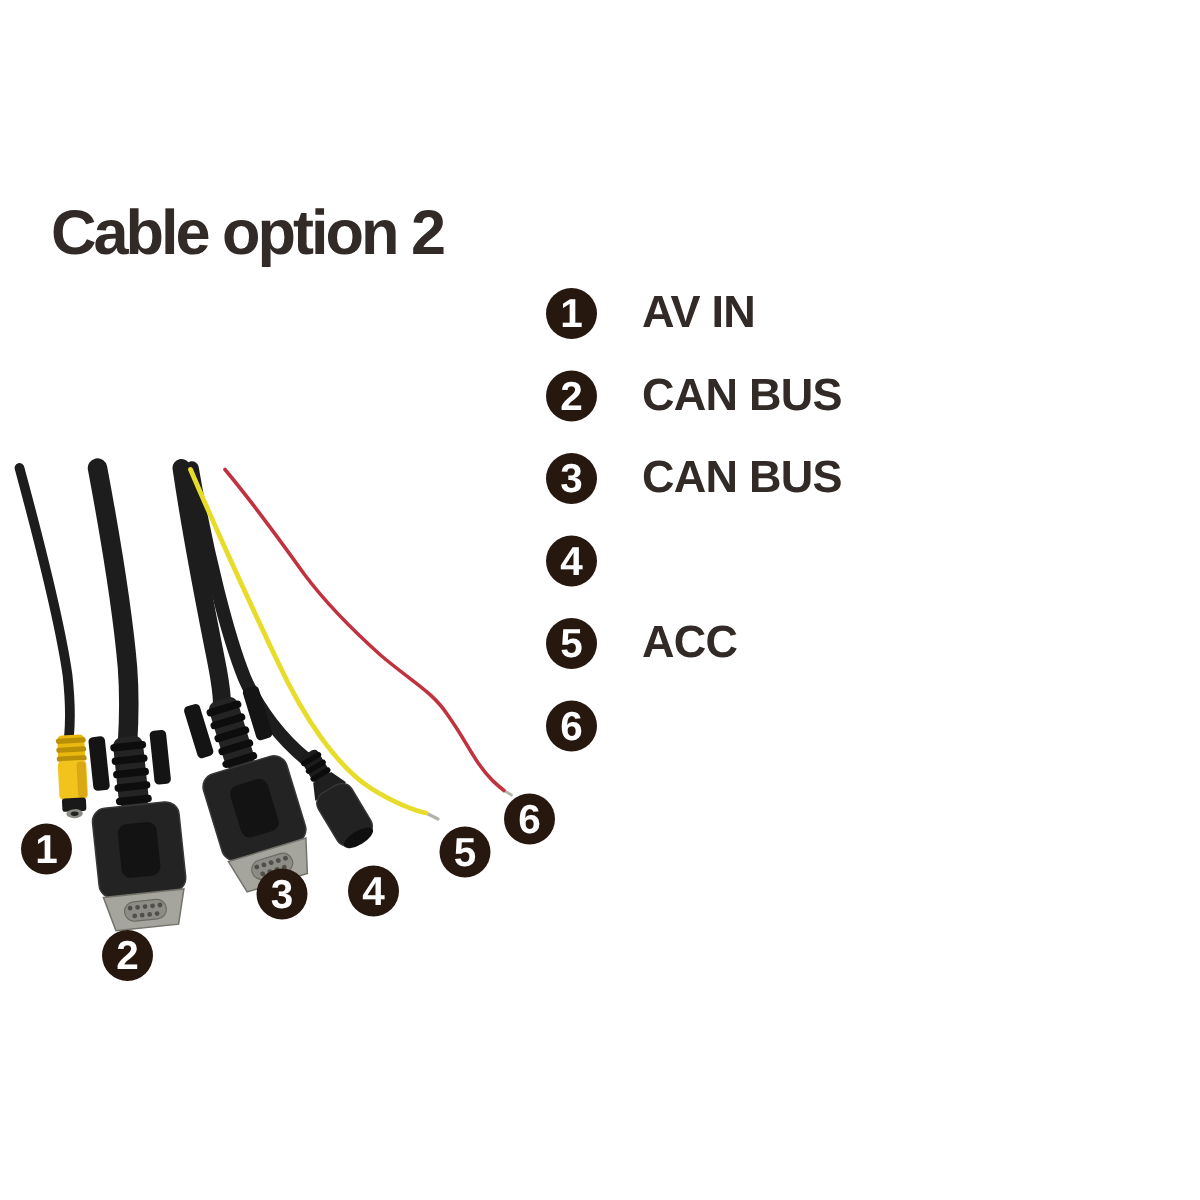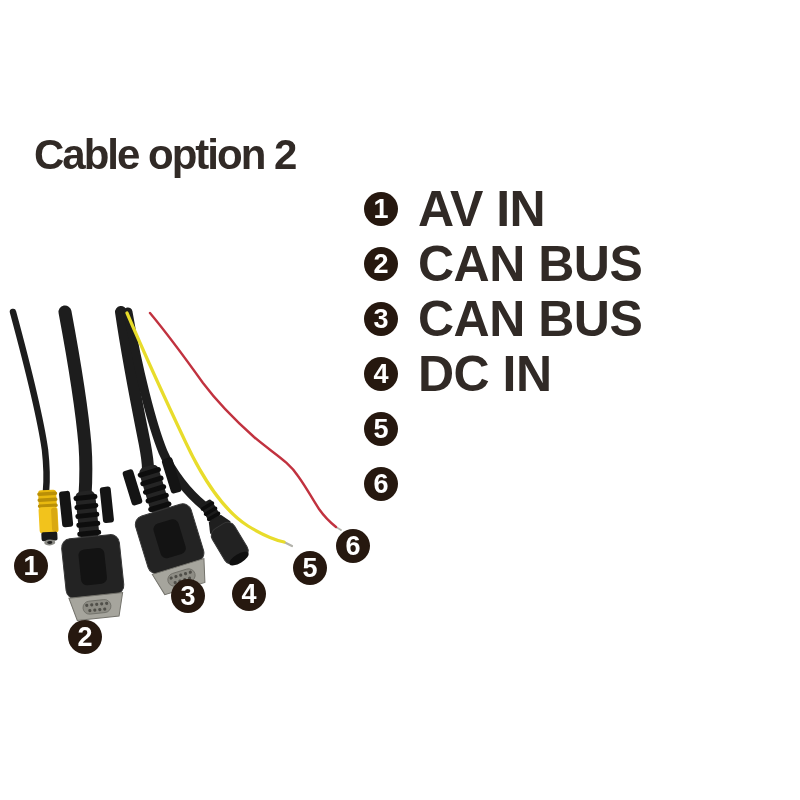--- a/index.html
+++ b/index.html
@@ -17,21 +17,21 @@
   .canvas{position:relative;width:712px;height:800px;background:#fff;}
   .photo-svg{position:absolute;left:0;top:0;width:800px;height:800px;}
   .title{position:absolute;left:34px;top:131px;font-size:42px;font-weight:700;
     letter-spacing:-2px;color:var(--text);white-space:nowrap;}
   .legend{position:absolute;left:364px;top:192px;display:flex;
     flex-direction:column;gap:21px;}
   .legend-row{display:flex;align-items:center;height:34px;}
   .badge{width:34px;height:34px;border-radius:50%;background:var(--label-circle);
     color:#ffffff;font-size:27px;font-weight:700;display:flex;align-items:center;
     justify-content:center;flex:0 0 34px;line-height:34px;}
-  .legend-label{margin-left:20px;font-size:50px;font-weight:700;line-height:34px;
+  .legend-label{margin-left:30px;font-size:30px;font-weight:700;line-height:34px;
     letter-spacing:-0.5px;color:var(--text);white-space:nowrap;}
   .callout{position:absolute;width:34px;height:34px;border-radius:50%;
     background:var(--label-circle);color:#fff;font-size:27px;font-weight:700;
     display:flex;align-items:center;justify-content:center;}
   .co1{left:14px;top:549px;}
   .co2{left:68px;top:620px;}
   .co3{left:171px;top:579px;}
   .co4{left:232px;top:577px;}
   .co5{left:293px;top:551px;}
   .co6{left:336px;top:529px;}
@@ -116,24 +116,24 @@
     <div class="legend-row">
       <span class="badge">2</span>
       <span class="legend-label">CAN BUS</span>
     </div>
     <div class="legend-row">
       <span class="badge">3</span>
       <span class="legend-label">CAN BUS</span>
     </div>
     <div class="legend-row">
       <span class="badge">4</span>
-      <span class="legend-label">DC IN</span>
     </div>
     <div class="legend-row">
       <span class="badge">5</span>
+      <span class="legend-label">ACC</span>
     </div>
     <div class="legend-row">
       <span class="badge">6</span>
     </div>
   </div>
 
   <div class="callout co1">1</div>
   <div class="callout co2">2</div>
   <div class="callout co3">3</div>
   <div class="callout co4">4</div>

